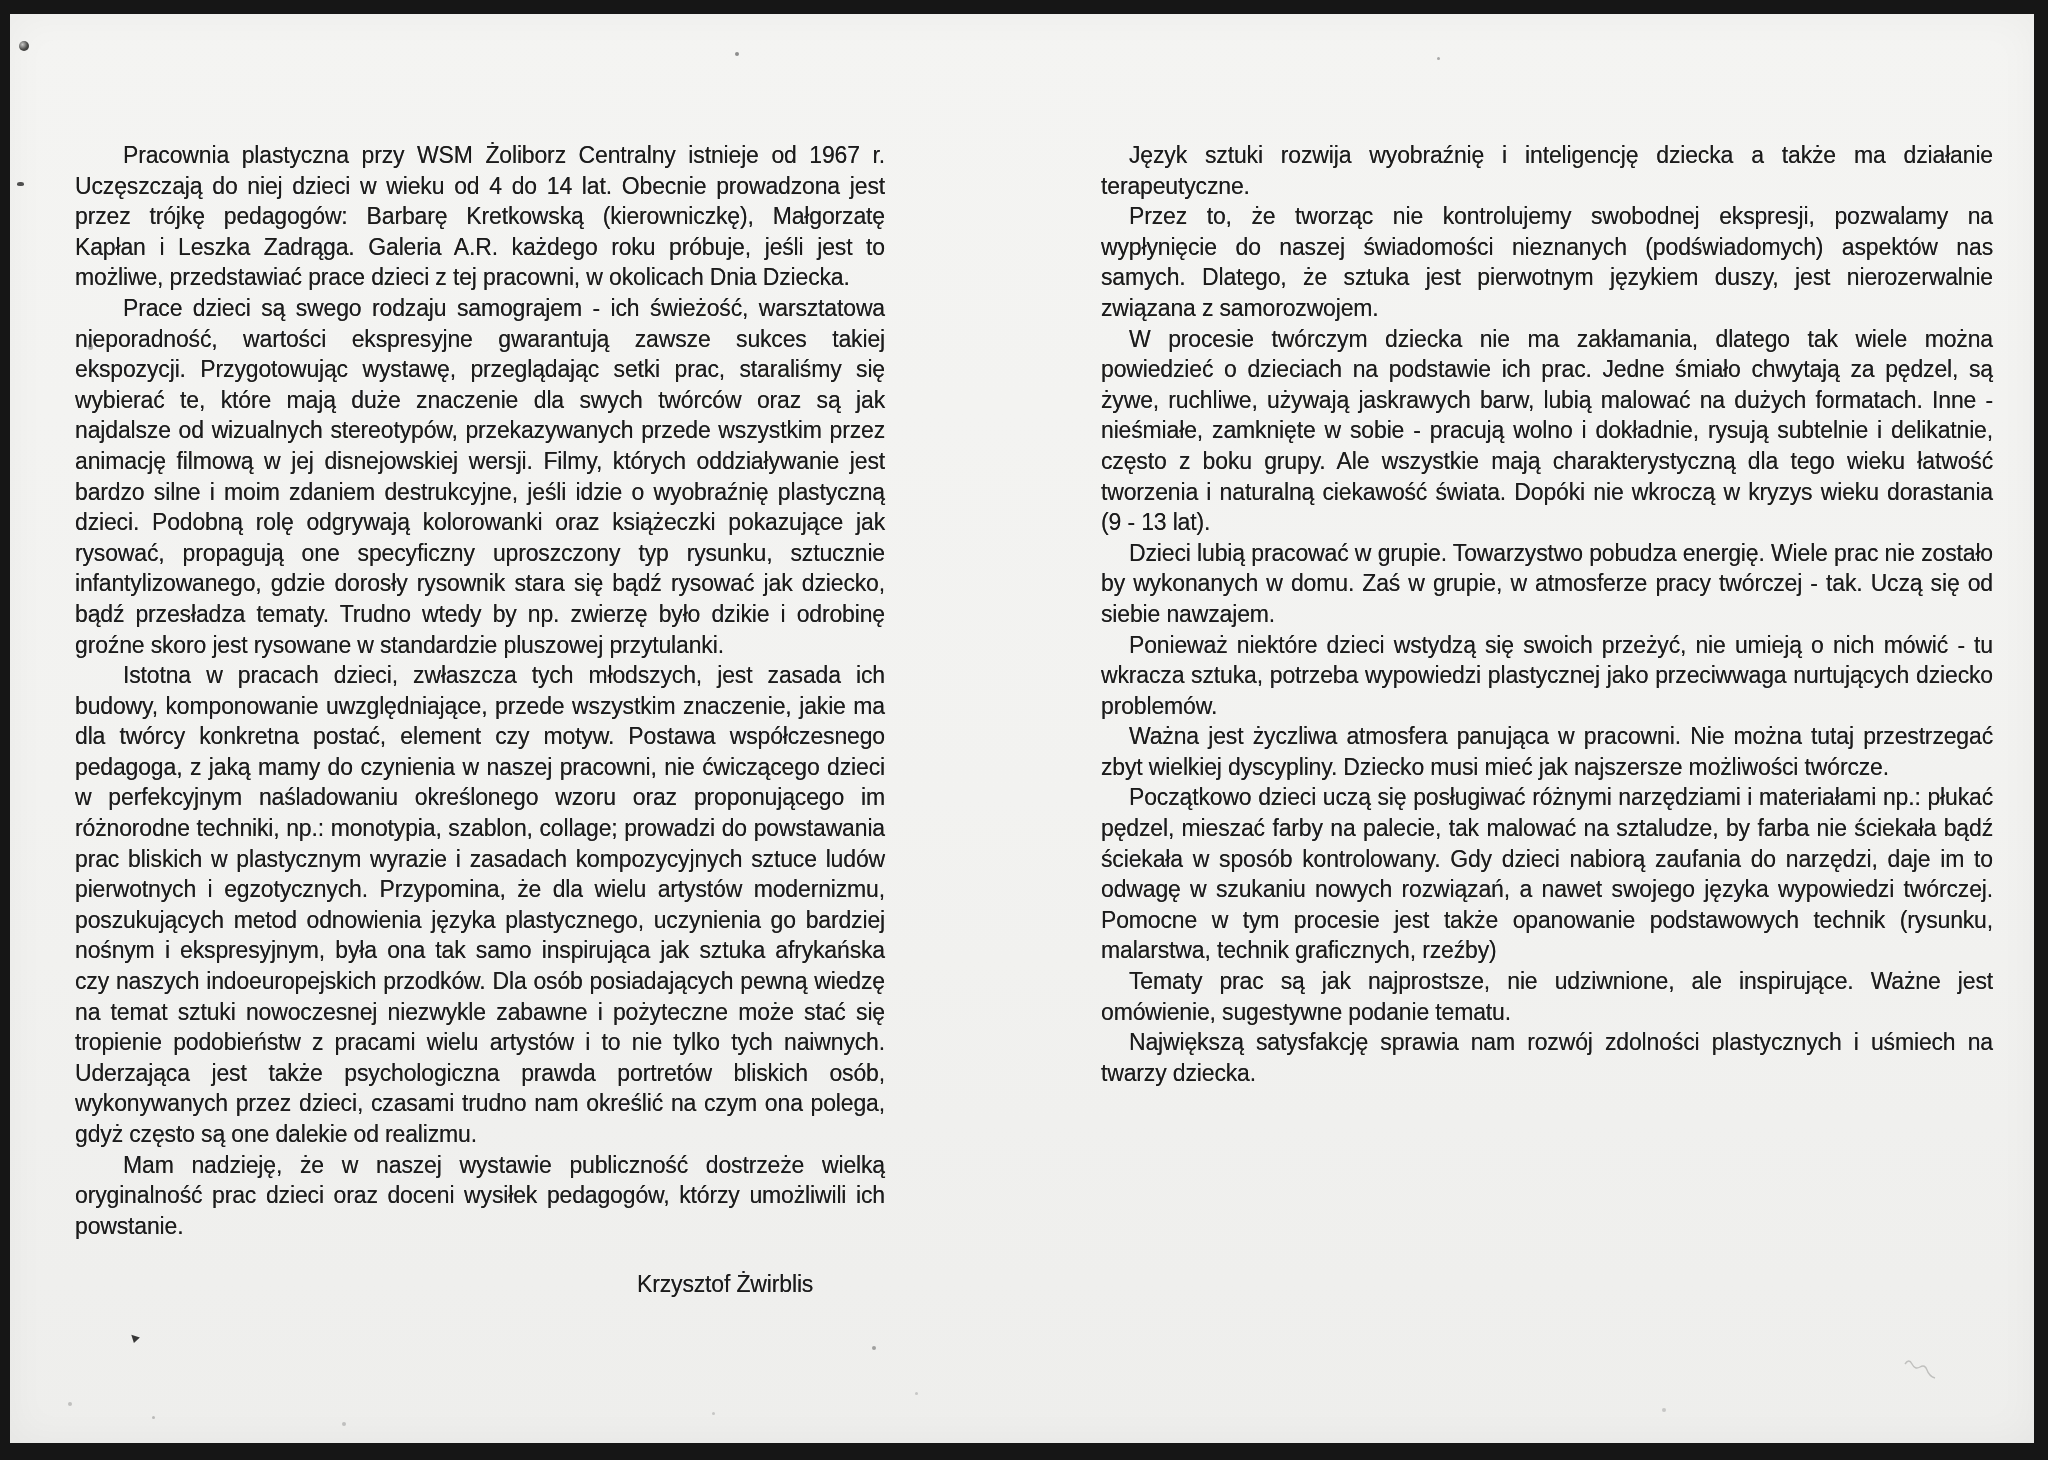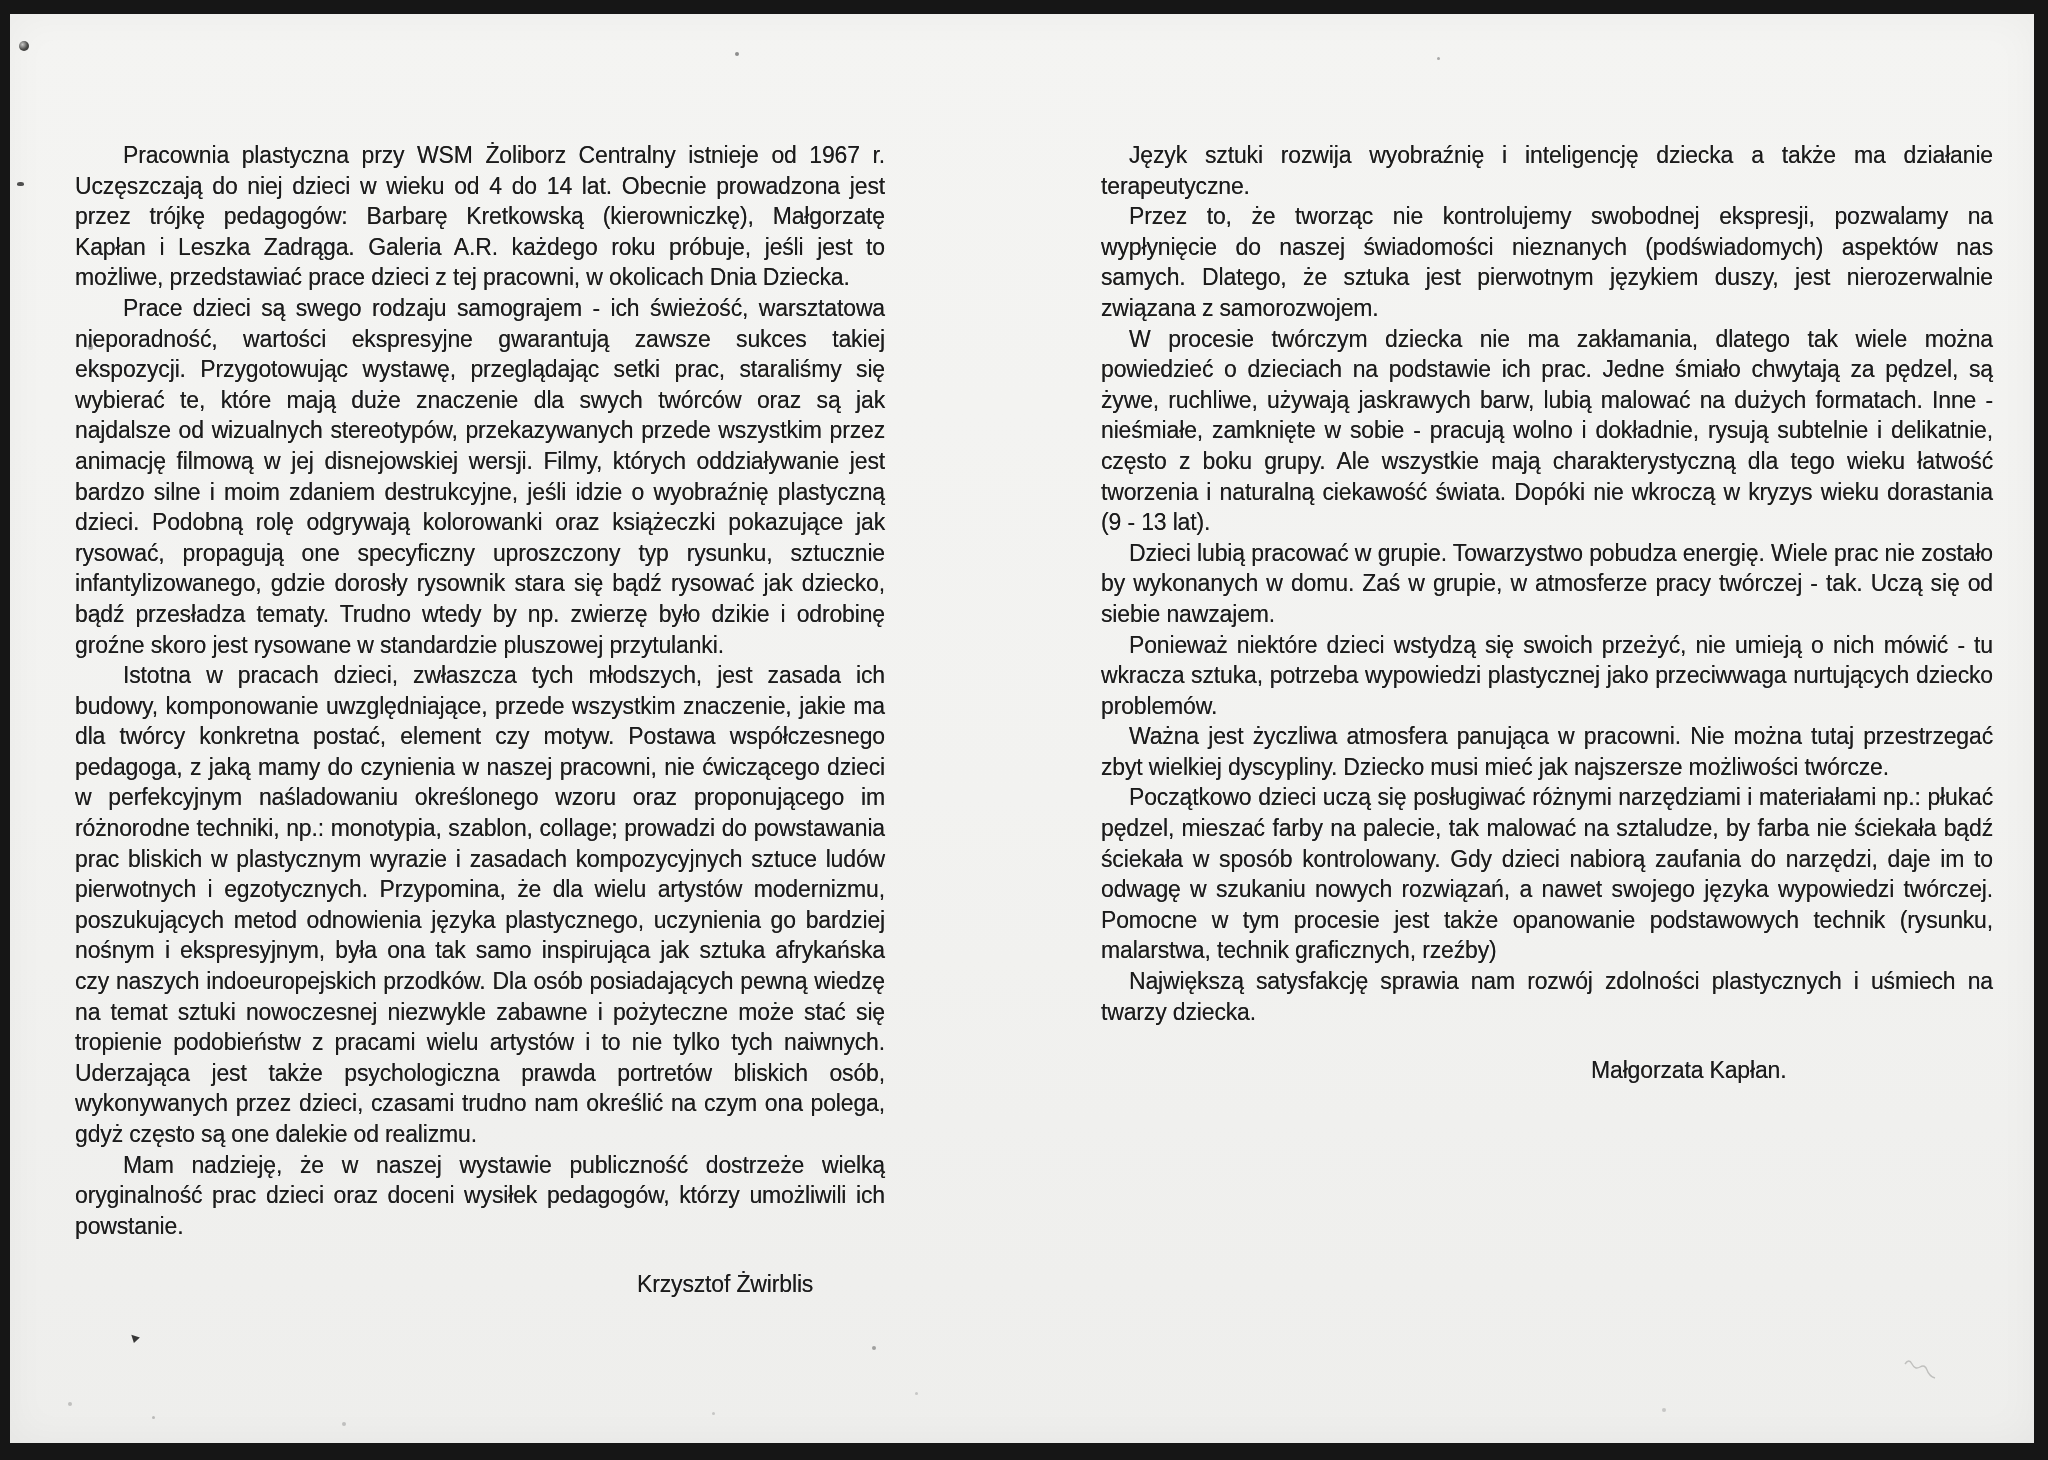--- a/index.html
+++ b/index.html
@@ -98,22 +98,22 @@
     </div>
 
     <div class="col col-right">
       <p>Język sztuki rozwija wyobraźnię i inteligencję dziecka a także ma działanie terapeutyczne.</p>
       <p>Przez to, że tworząc nie kontrolujemy swobodnej ekspresji, pozwalamy na wypłynięcie do naszej świadomości nieznanych (podświadomych) aspektów nas samych. Dlatego, że sztuka jest pierwotnym językiem duszy, jest nierozerwalnie związana z samorozwojem.</p>
       <p>W procesie twórczym dziecka nie ma zakłamania, dlatego tak wiele można powiedzieć o dzieciach na podstawie ich prac. Jedne śmiało chwytają za pędzel, są żywe, ruchliwe, używają jaskrawych barw, lubią malować na dużych formatach. Inne - nieśmiałe, zamknięte w sobie - pracują wolno i dokładnie, rysują subtelnie i delikatnie, często z boku grupy. Ale wszystkie mają charakterystyczną dla tego wieku łatwość tworzenia i naturalną ciekawość świata. Dopóki nie wkroczą w kryzys wieku dorastania (9 - 13 lat).</p>
       <p>Dzieci lubią pracować w grupie. Towarzystwo pobudza energię. Wiele prac nie zostało by wykonanych w domu. Zaś w grupie, w atmosferze pracy twórczej - tak. Uczą się od siebie nawzajem.</p>
       <p>Ponieważ niektóre dzieci wstydzą się swoich przeżyć, nie umieją o nich mówić - tu wkracza sztuka, potrzeba wypowiedzi plastycznej jako przeciwwaga nurtujących dziecko problemów.</p>
       <p>Ważna jest życzliwa atmosfera panująca w pracowni. Nie można tutaj przestrzegać zbyt wielkiej dyscypliny. Dziecko musi mieć jak najszersze możliwości twórcze.</p>
       <p>Początkowo dzieci uczą się posługiwać różnymi narzędziami i materiałami np.: płukać pędzel, mieszać farby na palecie, tak malować na sztaludze, by farba nie ściekała bądź ściekała w sposób kontrolowany. Gdy dzieci nabiorą zaufania do narzędzi, daje im to odwagę w szukaniu nowych rozwiązań, a nawet swojego języka wypowiedzi twórczej. Pomocne w tym procesie jest także opanowanie podstawowych technik (rysunku, malarstwa, technik graficznych, rzeźby)</p>
+      <p>Tematy prac są jak najprostsze, nie udziwnione, ale inspirujące. Ważne jest omówienie, sugestywne podanie tematu.</p>
       <p>Największą satysfakcję sprawia nam rozwój zdolności plastycznych i uśmiech na twarzy dziecka.</p>
-      <div class="sig sig-right">Małgorzata Kapłan.</div>
     </div>
 
     <span class="hole"></span>
     <span class="tri-mark"></span>
     <svg class="squiggle" width="34" height="24" viewBox="0 0 34 24">
       <path d="M2 6 q4 -6 7 0 q3 6 8 3 q5 -3 7 3 q2 6 8 8" fill="none" stroke="#9a9a98" stroke-width="1.4"></path>
     </svg>
     <span class="speck" style="left:725px; top:38px; width:4px; height:4px; opacity:.75;"></span>
     <span class="speck" style="left:1427px; top:43px; width:3px; height:3px; opacity:.55;"></span>
     <span class="speck" style="left:7px; top:168px; width:7px; height:4px; border-radius:40%; opacity:.85; background:#333;"></span>

